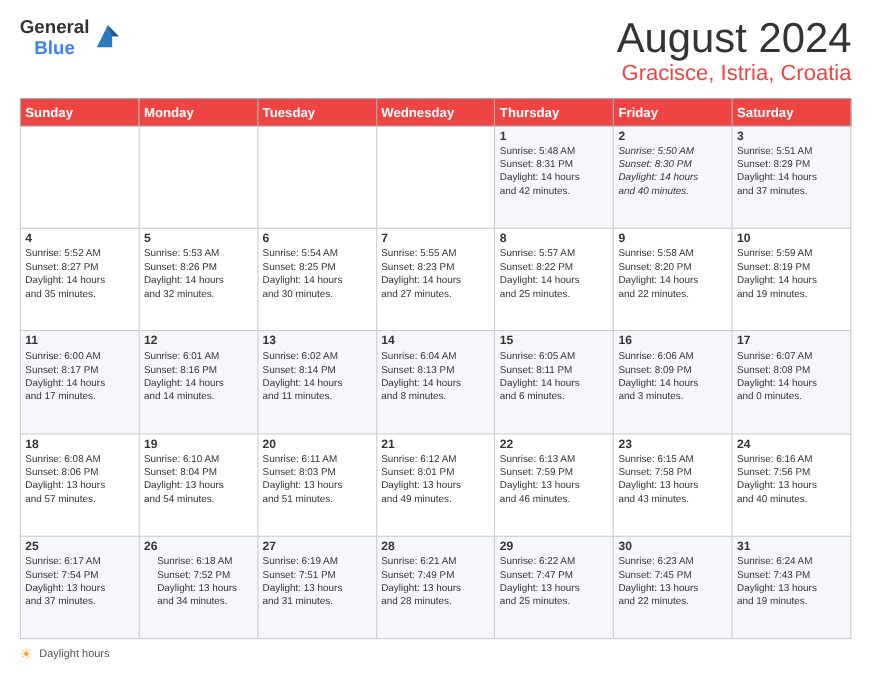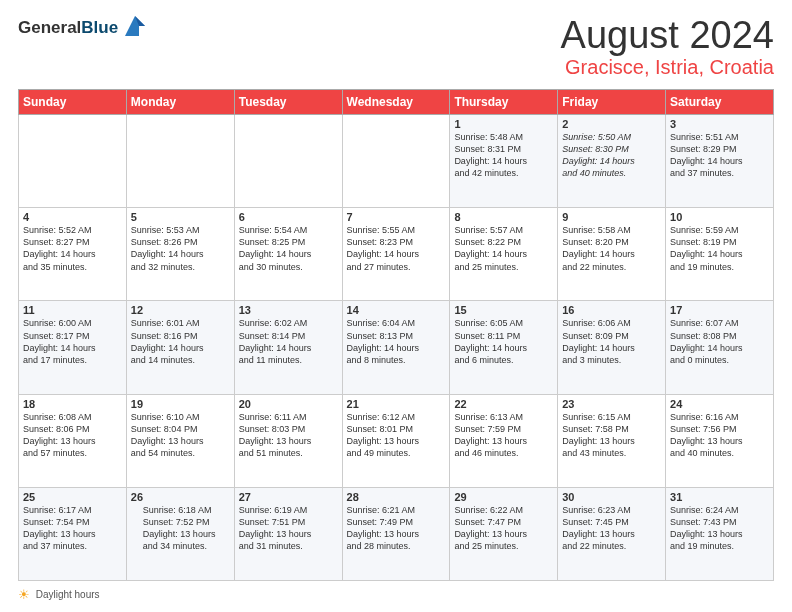--- a/index.html
+++ b/index.html
@@ -22,33 +22,33 @@
       align-items: flex-start;
       justify-content: space-between;
       margin-bottom: 10px;
     }
     .logo-area {
       display: flex;
       align-items: center;
     }
     .logo-text {
       display: flex;
-      flex-direction: row;
+      flex-direction: column;
       line-height: 1.1;
       text-align: center;
     }
     .logo-general {
       font-size: 17px;
       font-weight: bold;
       color: #333;
     }
     .logo-blue {
       font-size: 17px;
       font-weight: bold;
-      color: #0c4a6e;
+      color: #3b82f6;
     }
     .logo-icon {
       width: 28px;
       height: 28px;
       margin-left: 3px;
       margin-top: -4px;
     }
     .title-area {
       text-align: right;
     }

